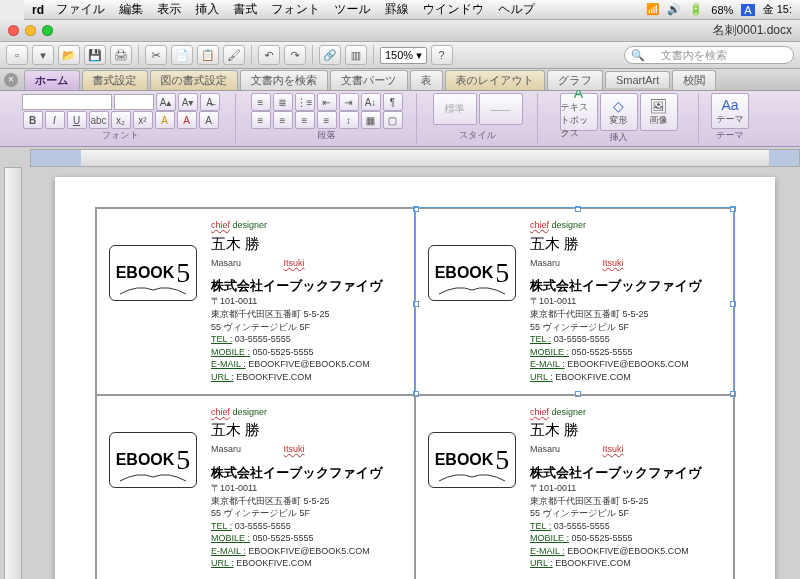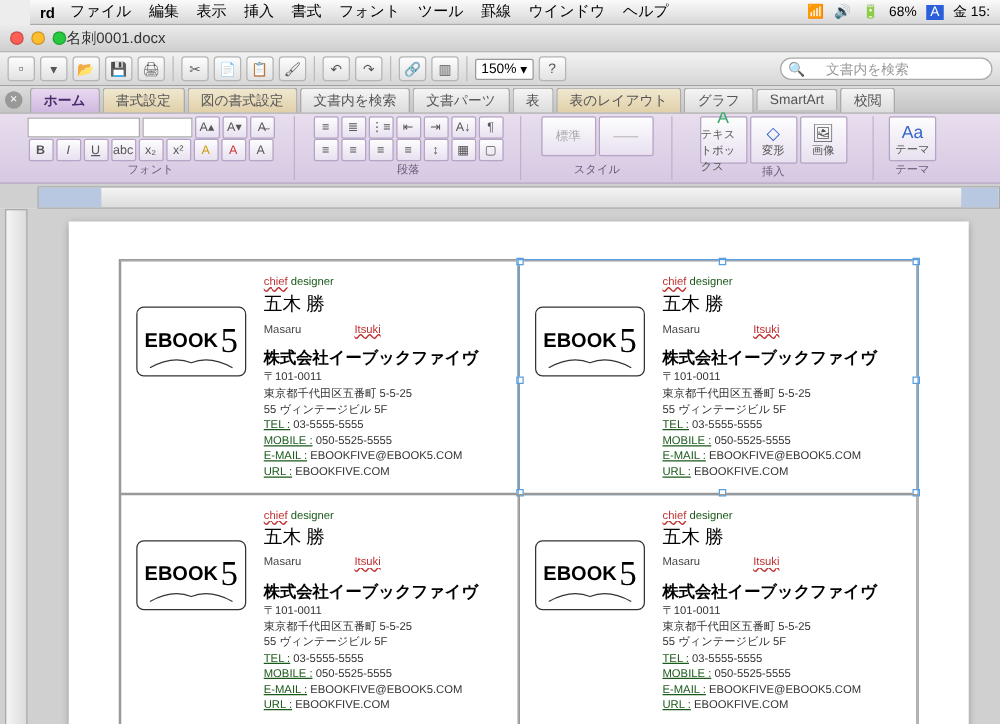--- a/index.html
+++ b/index.html
@@ -9,21 +9,21 @@
 .menubar { height: 20px; background: linear-gradient(#fafafa,#d8d8d8); display: flex; align-items: center; padding: 0 8px; border-bottom: 1px solid #aaa; font-size: 12px; margin-left: 24px; }
 .menubar .app-name { font-weight: bold; margin-right: 12px; }
 .menubar .menu-item { margin-right: 14px; cursor: default; }
 .menubar .right { margin-left: auto; display: flex; align-items: center; gap: 8px; font-size: 11px; }
 
 
 .titlebar { height: 22px; background: linear-gradient(#ebebeb,#cfcfcf); border-bottom: 1px solid #aaa; display: flex; align-items: center; padding: 0 8px; }
 .traffic { display: flex; gap: 6px; }
 .tl { width: 11px; height: 11px; border-radius: 50%; border: 1px solid rgba(0,0,0,.2); }
 .tl.red { background:#ff5f56; } .tl.yel { background:#ffbd2e; } .tl.grn { background:#27c93f; }
-.titlebar .title { flex: 1; text-align: left; font-size: 12px; color: #333; }
+.titlebar .title { flex: 1; text-align: right; font-size: 12px; color: #333; }
 
 
 .toolbar { background: linear-gradient(#f2f2f2,#d6d6d6); border-bottom: 1px solid #a3a3a3; padding: 3px 6px; display: flex; align-items: center; gap: 4px; }
 .tbtn { width: 22px; height: 20px; background: linear-gradient(#fdfdfd,#e2e2e2); border: 1px solid #b5b5b5; border-radius: 3px; display: flex; align-items: center; justify-content: center; color:#555; font-size:11px; }
 .sep { width:1px; height:20px; background:#bbb; margin:0 2px; }
 .zoom-box { background:#fff; border:1px solid #999; border-radius:2px; padding:1px 4px; font-size:11px; display:flex; align-items:center; gap:3px; }
 .search-box { margin-left:auto; width:170px; height:18px; background:#fff; border:1px solid #aaa; border-radius:9px; display:flex; align-items:center; padding:0 6px; color:#999; font-size:11px; }
 
 
 .tabs { display:flex; align-items:center; background:linear-gradient(#dcdcdc,#c4c4c4); border-bottom:1px solid #9e9e9e; height:22px; padding-left:4px; gap:2px; font-size:11px; }

